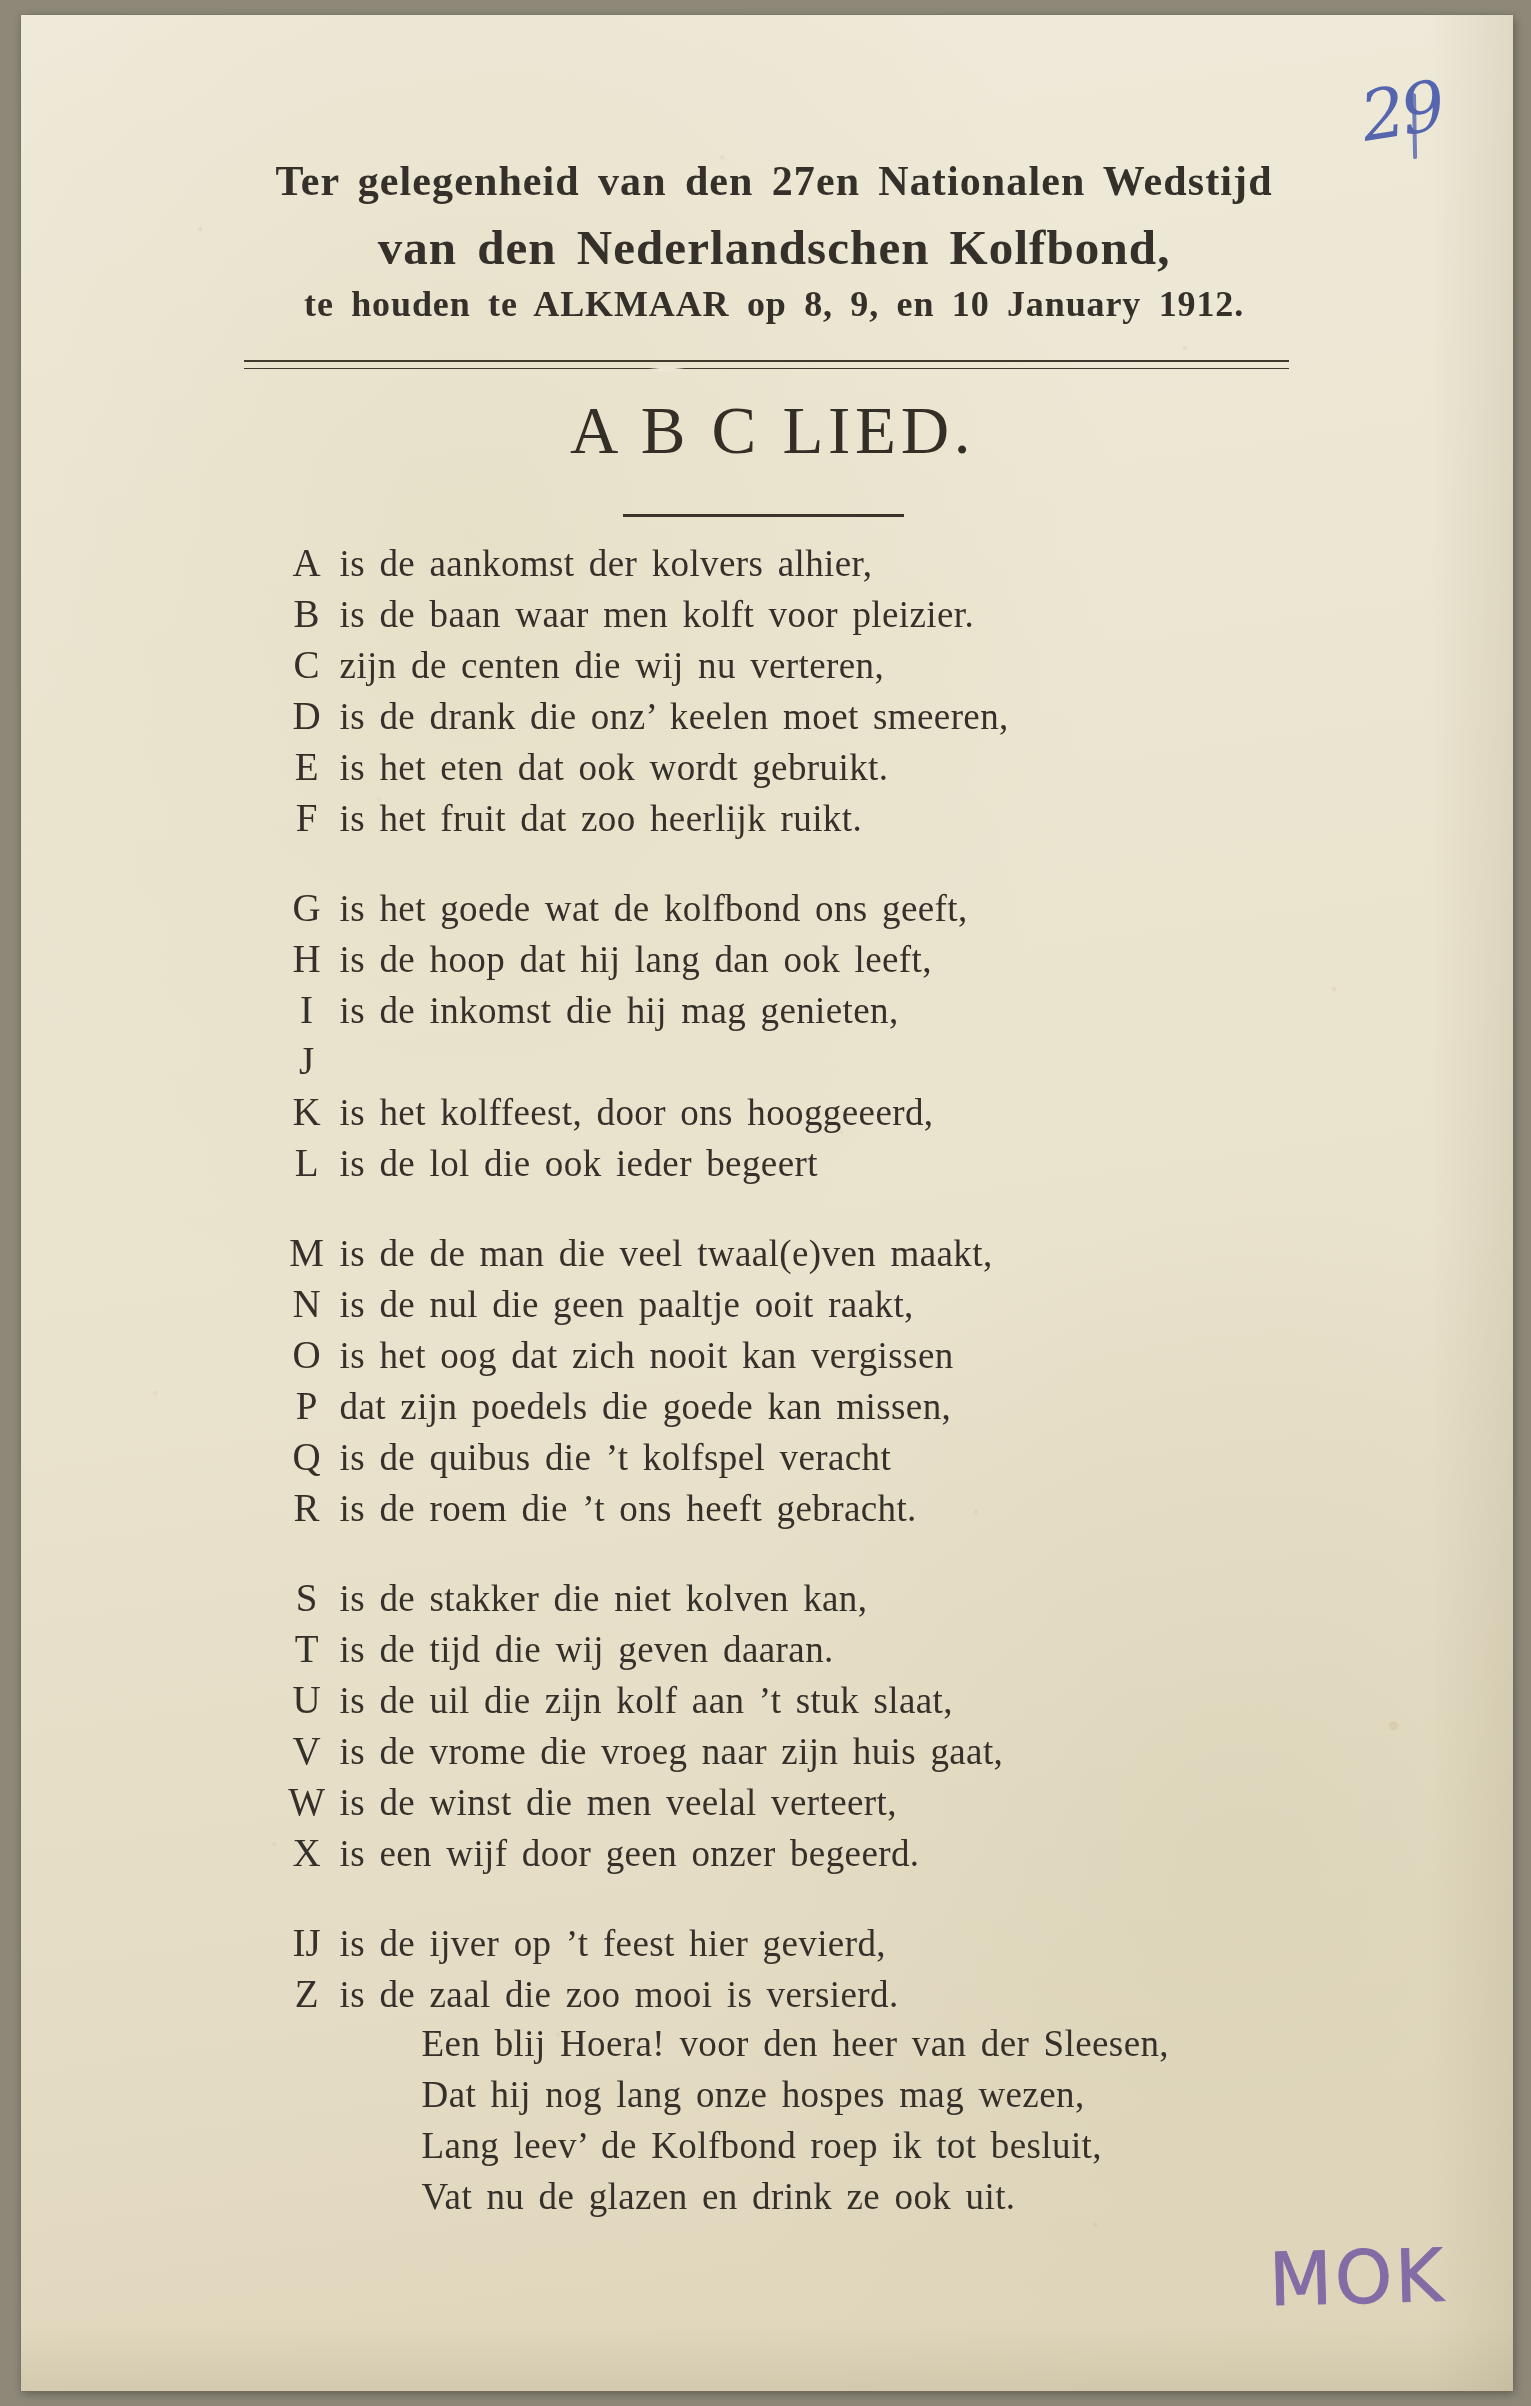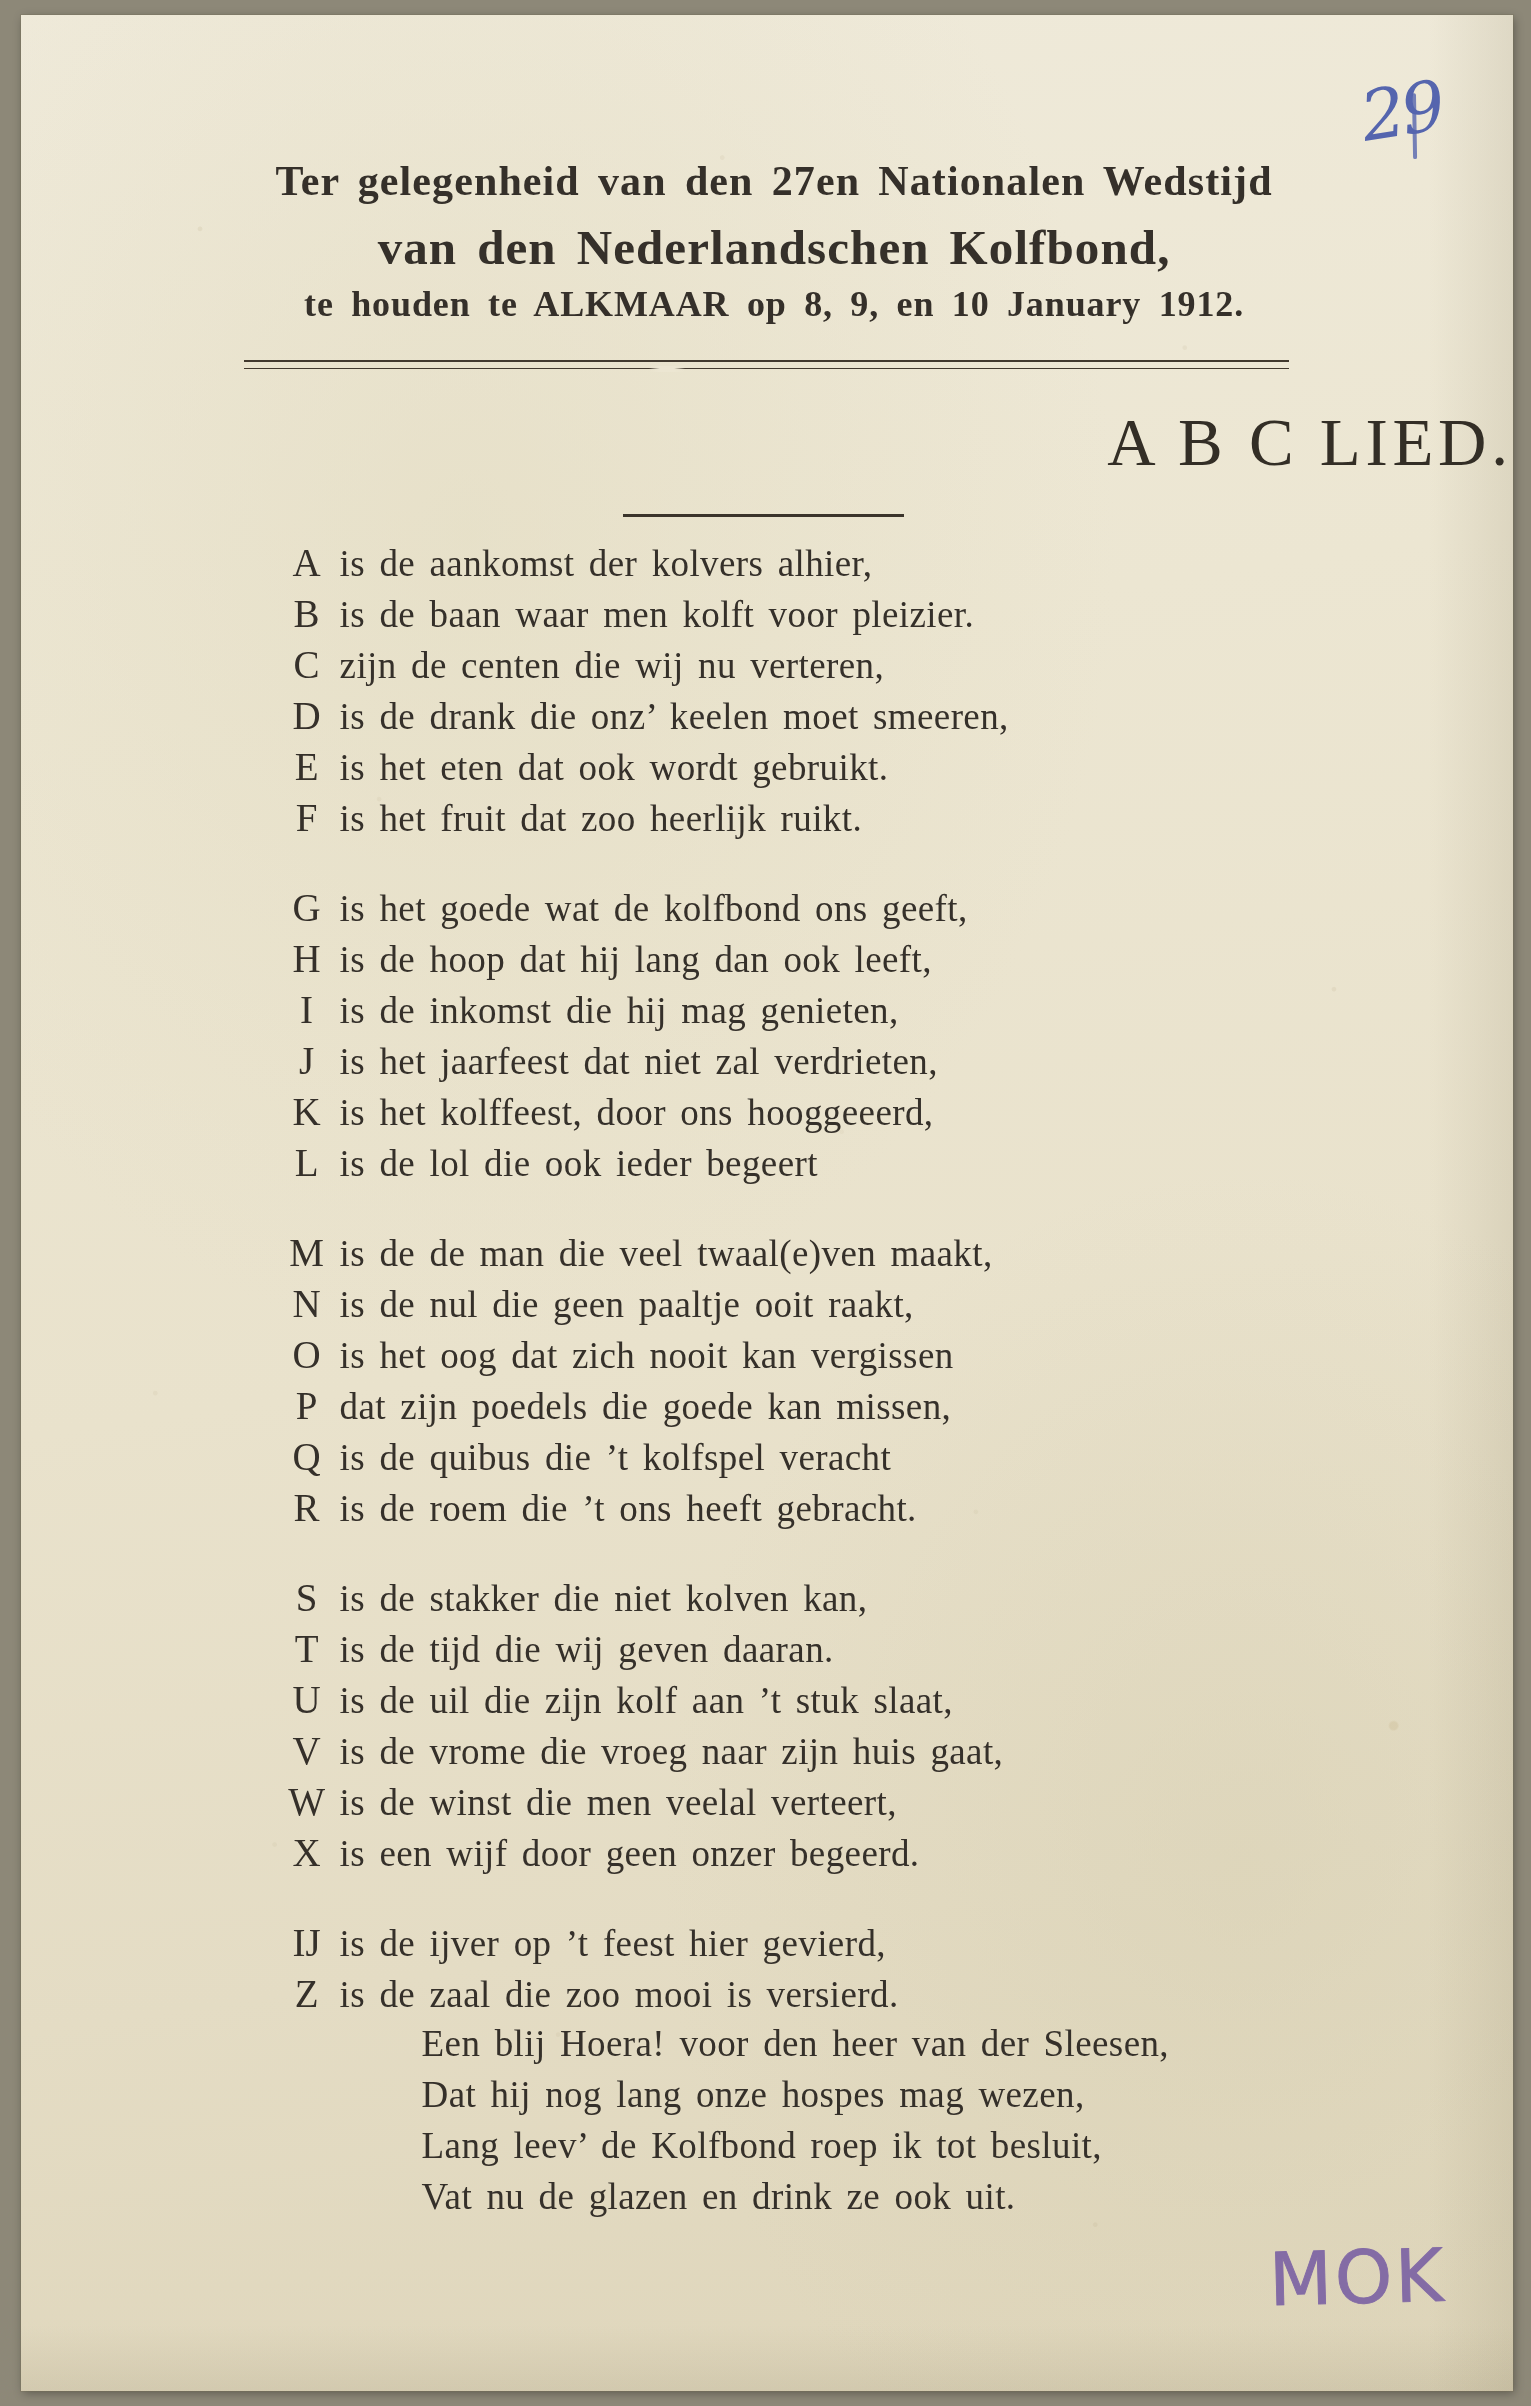--- a/index.html
+++ b/index.html
@@ -130,26 +130,25 @@
     position: absolute;
     inset: 0;
     background: linear-gradient(90deg, rgba(236,230,210,0) 0%, #ece6d2 30%, #ece6d2 70%, rgba(236,230,210,0) 100%);
   }
 
   
   .title {
     position: absolute;
     left: 12px; right: 0;
     top: 377px;
-    text-align: right;
+    text-align: center;
     font-family: "Liberation Serif", "DejaVu Serif", serif;
     font-size: 67px;
     letter-spacing: 4.7px;
     color: #332e26;
-    margin-top: 12px;
   }
   .title-rule {
     position: absolute;
     left: 602px;
     top: 499px;
     width: 281px;
     height: 2.8px;
     background: #3b342b;
   }
 
@@ -302,21 +301,20 @@
             <div class="vline">
               <span class="letter">H</span>
               <span class="text">is de hoop dat hij lang dan ook leeft,</span>
             </div>
             <div class="vline">
               <span class="letter">I</span>
               <span class="text">is de inkomst die hij mag genieten,</span>
             </div>
             <div class="vline">
               <span class="letter">J</span>
-              <span class="text">is het jaarfeest dat niet zal verdrieten,</span>
             </div>
             <div class="vline">
               <span class="letter">K</span>
               <span class="text">is het kolffeest, door ons hooggeeerd,</span>
             </div>
             <div class="vline">
               <span class="letter">L</span>
               <span class="text">is de lol die ook ieder begeert</span>
             </div>
           </div>

